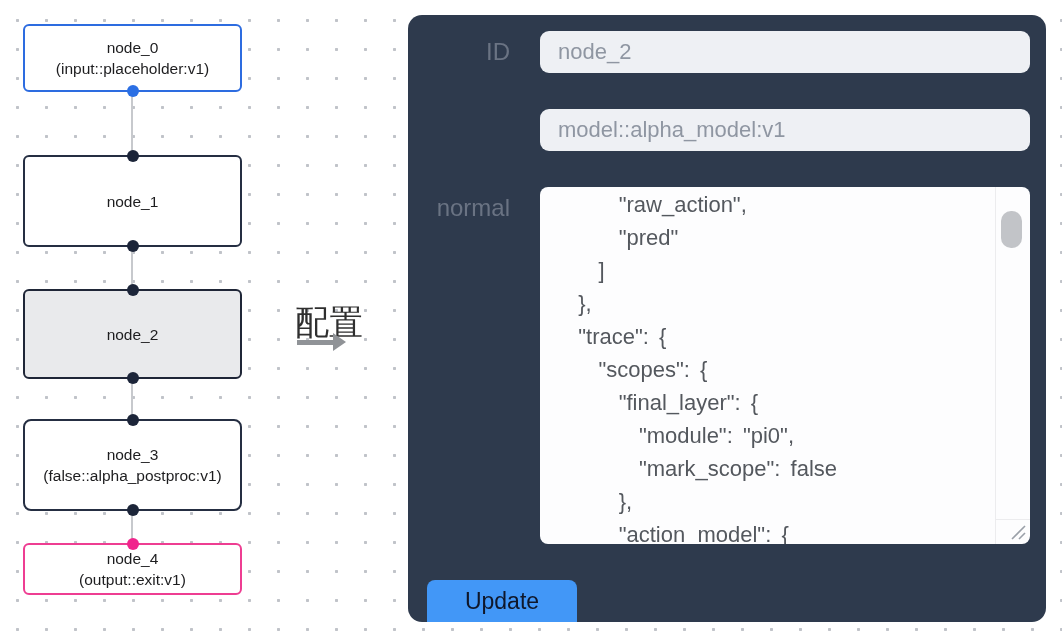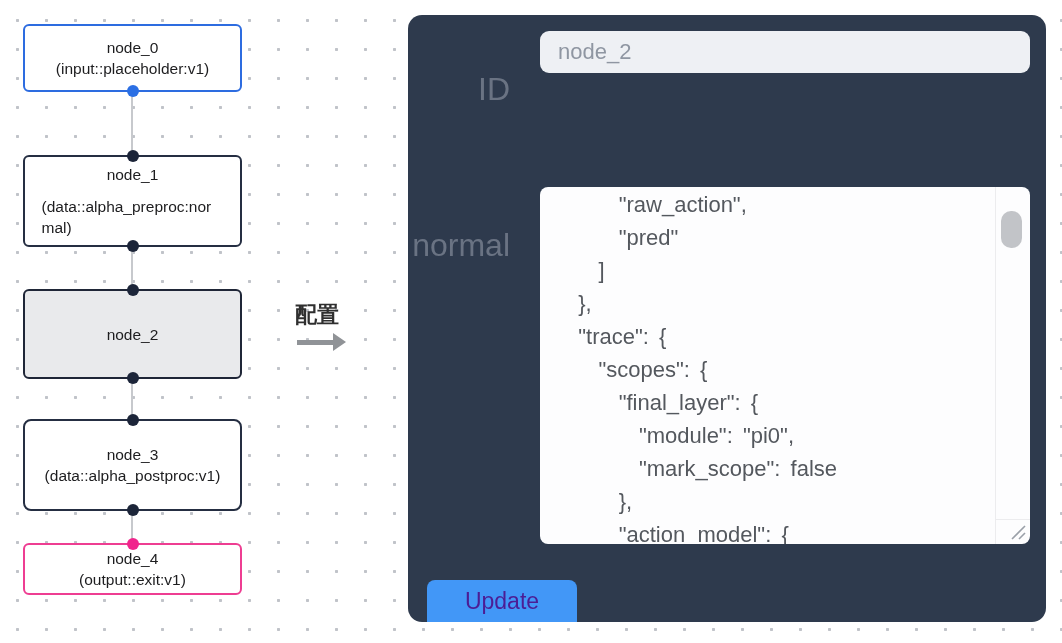--- a/index.html
+++ b/index.html
@@ -41,41 +41,41 @@
   .edge {
     position: absolute; left: 131px; width: 2px; background: #c7c9cd; z-index: 1;
   }
   .e0 { top: 93px;  height: 62px; }
   .e1 { top: 247px; height: 42px; }
   .e2 { top: 379px; height: 40px; }
   .e3 { top: 511px; height: 38px; }
   
   .transition-label {
     position: absolute; left: 295px; top: 300px;
-    font-size: 22px; color: #2f2f2f; font-weight: 700;
+    font-size: 34px; color: #2f2f2f; font-weight: 400;
   }
   .arrow-line {
     position: absolute; left: 297px; top: 340px; width: 37px; height: 5px;
     background: #909397;
   }
   .arrow-head {
     position: absolute; left: 333px; top: 333px;
     width: 0; height: 0;
     border-top: 9px solid rgba(0,0,0,0);
     border-bottom: 9px solid rgba(0,0,0,0);
     border-left: 13px solid #909397;
   }
   
   .panel {
     position: absolute; left: 408px; top: 15px; width: 638px; height: 607px;
     background: #2e3a4d; border-radius: 14px; z-index: 5; overflow: hidden;
   }
   .plabel {
     position: absolute; left: 0; width: 102px; text-align: right;
-    color: #6a7383; font-size: 32px; margin-top: 37px;
+    color: #6a7383; font-size: 24px;
   }
   .lbl-id   { top: 16px;  height: 42px; line-height: 42px; }
   .lbl-type { top: 94px;  height: 42px; line-height: 42px; }
   .lbl-config { top: 180px; line-height: 26px; }
   .pinput {
     position: absolute; left: 132px; width: 490px; height: 42px;
     background: #eef0f4; border-radius: 9px;
     font-size: 22px; line-height: 42px; color: #8f96a2;
     padding-left: 18px; white-space: nowrap; overflow: hidden;
   }
@@ -95,21 +95,21 @@
   .track-vline { position: absolute; right: 34px; top: 0; bottom: 0; width: 1.5px; background: #ececee; }
   .track-hline { position: absolute; right: 0; width: 34px; bottom: 24px; height: 1.5px; background: #ececee; }
   .scroll-thumb {
     position: absolute; right: 8px; top: 24px; width: 21px; height: 37px;
     background: #c2c4c8; border-radius: 10px;
   }
   .resize-handle { position: absolute; right: 2px; bottom: 2px; width: 20px; height: 20px; }
   .update-btn {
     position: absolute; left: 19px; top: 565px; width: 150px; height: 42px;
     background: #4297f7; border: none; border-radius: 8px 8px 0 0;
-    color: #4c1d95; font-size: 23px; font-weight: 500;
+    color: #0f172a; font-size: 23px; font-weight: 500;
     font-family: "Liberation Sans", "DejaVu Sans", sans-serif;
     cursor: pointer;
   }
 </style>
 </head>
 <body>
 
 <div class="canvas">
 
   <div class="edge e0"></div>
@@ -119,51 +119,51 @@
 
   <div class="node n0">
     <div class="ntitle">node_0</div>
     <div class="nsub">(input::placeholder:v1)</div>
     <span class="port out blue"></span>
   </div>
 
   <div class="node n1">
     <span class="port in"></span>
     <div class="ntitle">node_1</div>
-    <div class="nsub">(data::alpha_preproc:normal)</div>
     <span class="port out"></span>
   </div>
 
   <div class="node n2">
     <span class="port in"></span>
     <div class="ntitle">node_2</div>
     <span class="port out"></span>
   </div>
 
   <div class="node n3">
     <span class="port in"></span>
     <div class="ntitle">node_3</div>
-    <div class="nsub">(data::alpha_postproc:v1)</div>
+    <div class="nsub">(false::alpha_postproc:v1)</div>
     <span class="port out"></span>
   </div>
 
   <div class="node n4">
     <span class="port in pink"></span>
     <div class="ntitle">node_4</div>
     <div class="nsub">(output::exit:v1)</div>
   </div>
 
   <div class="transition-label">配置</div>
   <div class="arrow-line"></div>
   <div class="arrow-head"></div>
 
   <div class="panel">
     <span class="plabel lbl-id">ID</span>
     <div class="pinput inp-id">node_2</div>
 
+    <div class="pinput inp-type">model::alpha_model:v1</div>
 
     <span class="plabel lbl-config">normal</span>
     <div class="config-box">
       <pre>      "raw_action",
       "pred"
     ]
   },
   "trace": {
     "scopes": {
       "final_layer": {

